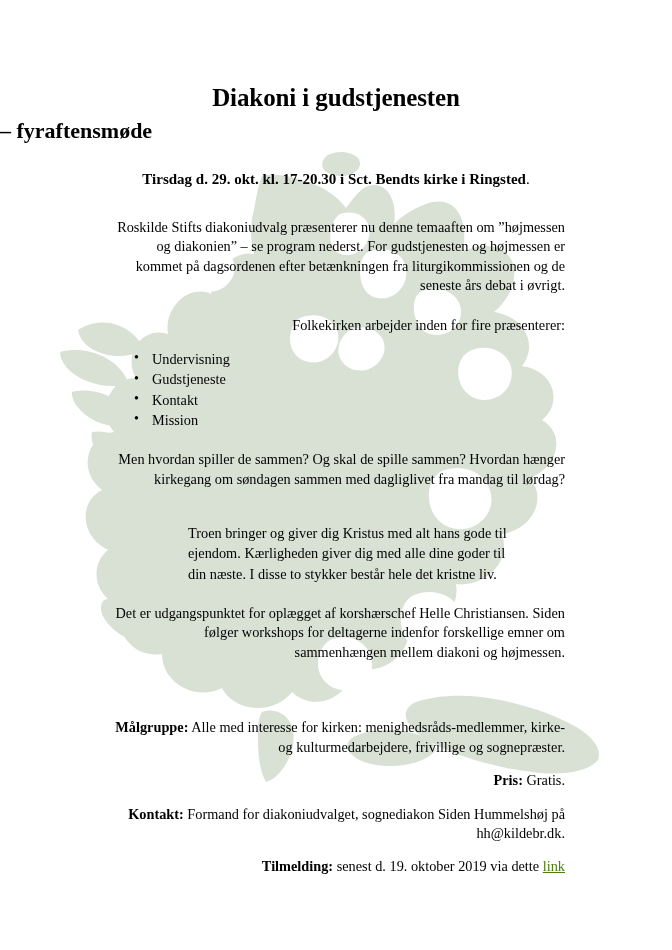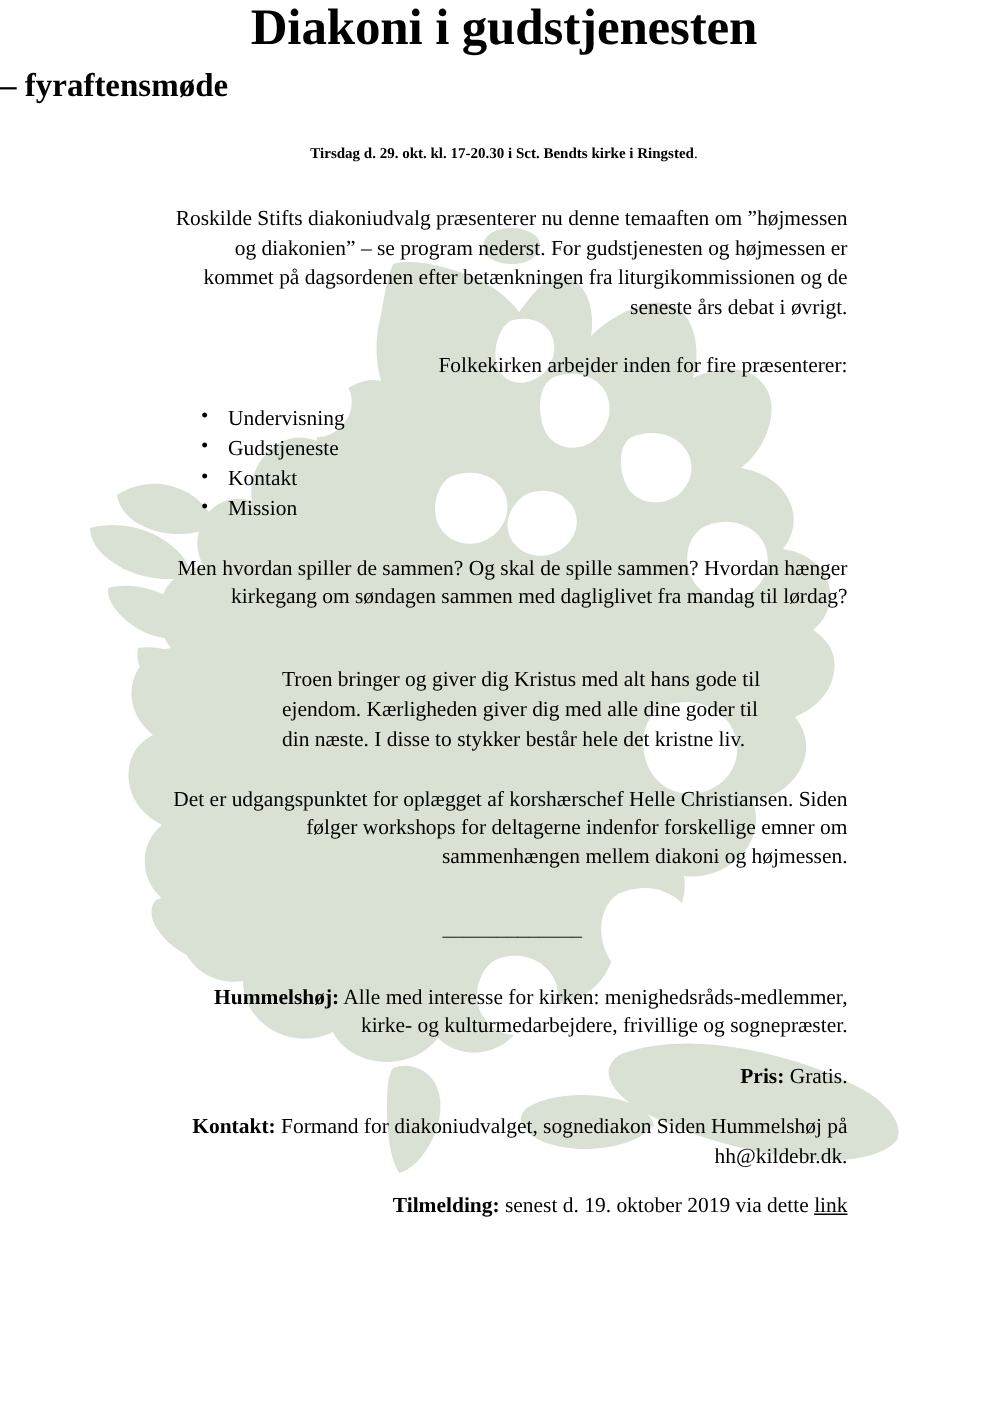--- a/index.html
+++ b/index.html
@@ -35,37 +35,38 @@
     width: 672px;
     height: 950px;
   }
   
   .content {
     position: relative;
     z-index: 1;
     padding: 0;
   }
   .doc-title {
-    font-size: 34px;
+    font-size: 25px;
     font-weight: bold;
     text-align: center;
     letter-spacing: -0.1px;
     margin: 0;
+    padding-top: 84px;
     line-height: 1.12;
   }
   .doc-subtitle {
     font-size: 22px;
     font-weight: bold;
     text-align: left;
     margin: 0;
     padding-top: 6px;
     line-height: 1.15;
   }
   .event-line {
-    font-size: 10px;
+    font-size: 15px;
     text-align: center;
     margin: 0;
     padding-top: 27px;
     line-height: 1.3;
   }
   .event-line .b { font-weight: bold; }
 
   .body-block {
     margin-left: 113px;
     margin-right: 107px;
@@ -113,21 +114,21 @@
     padding-right: 0px;
     line-height: 1;
     color: #222;
   }
   .divider-wrap {
     text-align: center;
     padding-left: 5px;
   }
   .lbl { font-weight: bold; }
   a.doc-link {
-    color: #000000;
+    color: #4d7c0f;
     text-decoration: underline;
   }
 </style>
 </head>
 <body>
 
 <div class="page">
 
   <div class="watermark">
     <svg viewBox="0 0 672 950" xmlns="http://www.w3.org/2000/svg" aria-hidden="true">
@@ -324,26 +325,23 @@
 
       <div class="gap-md"></div>
 
       <div class="gap-sm"></div>
       <p class="quote">Troen bringer og giver dig Kristus med alt hans gode til ejendom. Kærligheden giver dig med alle dine goder til din næste. I disse to stykker består hele det kristne liv.</p>
 
       <div class="gap-md"></div>
       <p class="para">Det er udgangspunktet for oplægget af korshærschef Helle Christiansen. Siden følger workshops for deltagerne indenfor forskellige emner om sammenhængen mellem diakoni og højmessen.</p>
 
       <div class="gap-lg"></div>
-      <div class="divider-wrap">
-        <span class="divider">_____________</span>
-      </div>
 
       <div class="gap-lg"></div>
-      <p class="para"><span class="lbl">Hummelshøj:</span><span> Alle med interesse for kirken: menighedsråds-medlemmer, kirke- og kulturmedarbejdere, frivillige og sognepræster.</span></p>
+      <p class="para"><span class="lbl">Målgruppe:</span><span> Alle med interesse for kirken: menighedsråds-medlemmer, kirke- og kulturmedarbejdere, frivillige og sognepræster.</span></p>
 
       <div class="gap-sm"></div>
       <p class="para"><span class="lbl">Pris:</span><span> Gratis.</span></p>
 
       <div class="gap-sm"></div>
       <p class="para"><span class="lbl">Kontakt:</span><span> Formand for diakoniudvalget, sognediakon Siden Hummelshøj på hh@kildebr.dk.</span></p>
 
       <div class="gap-sm"></div>
       <p class="para"><span class="lbl">Tilmelding:</span><span> senest d. 19. oktober 2019 via dette </span><a class="doc-link" href="#">link</a></p>
 

